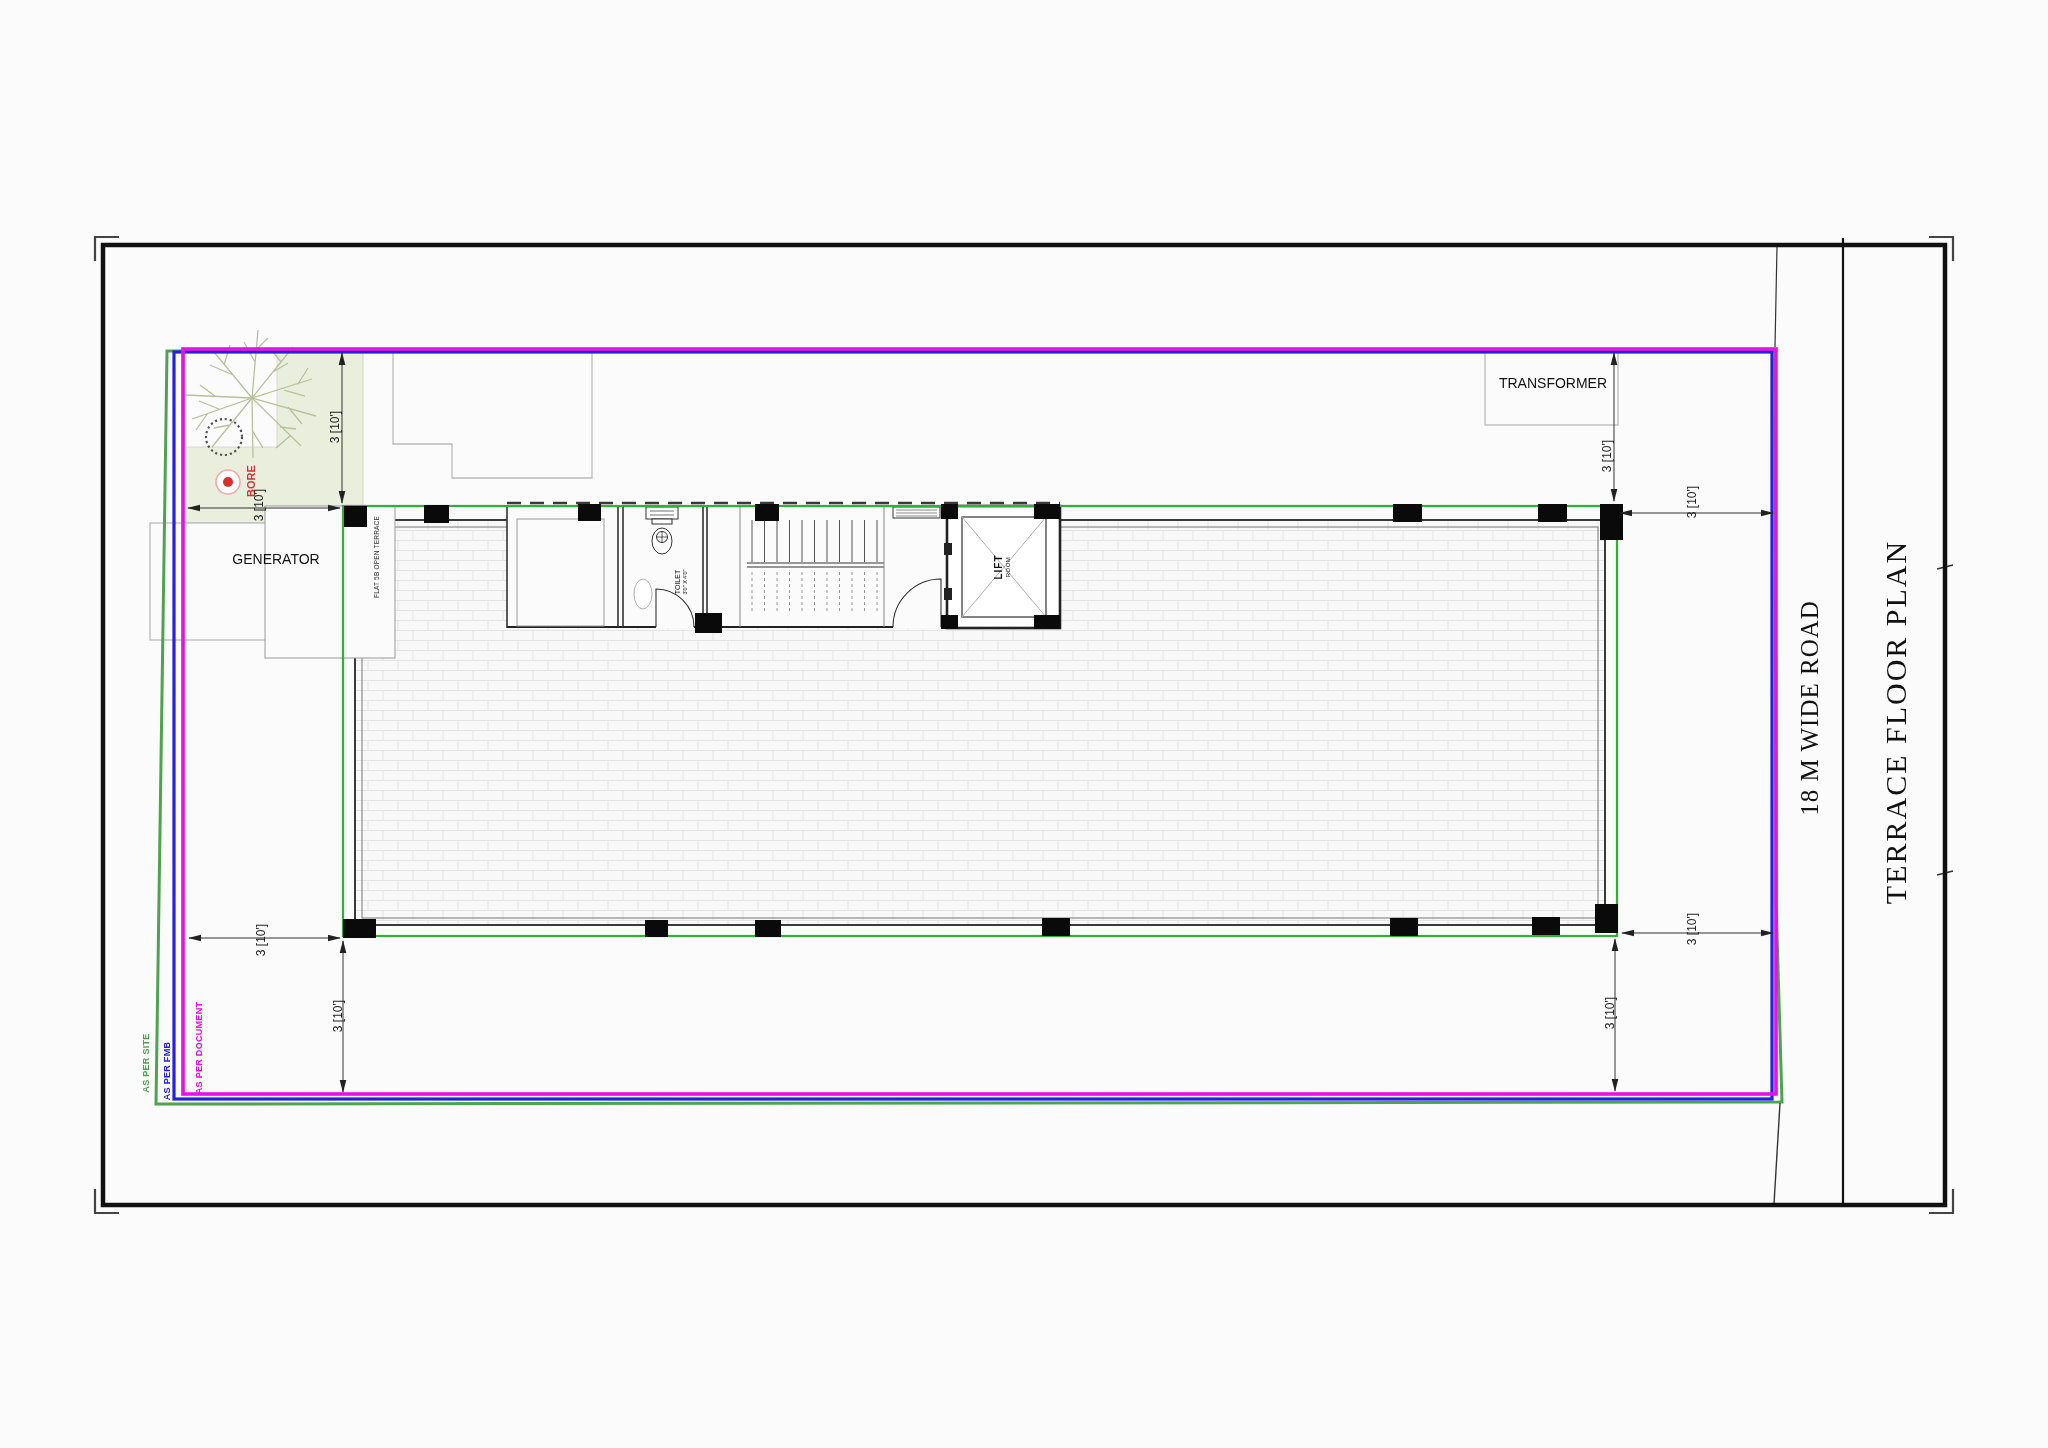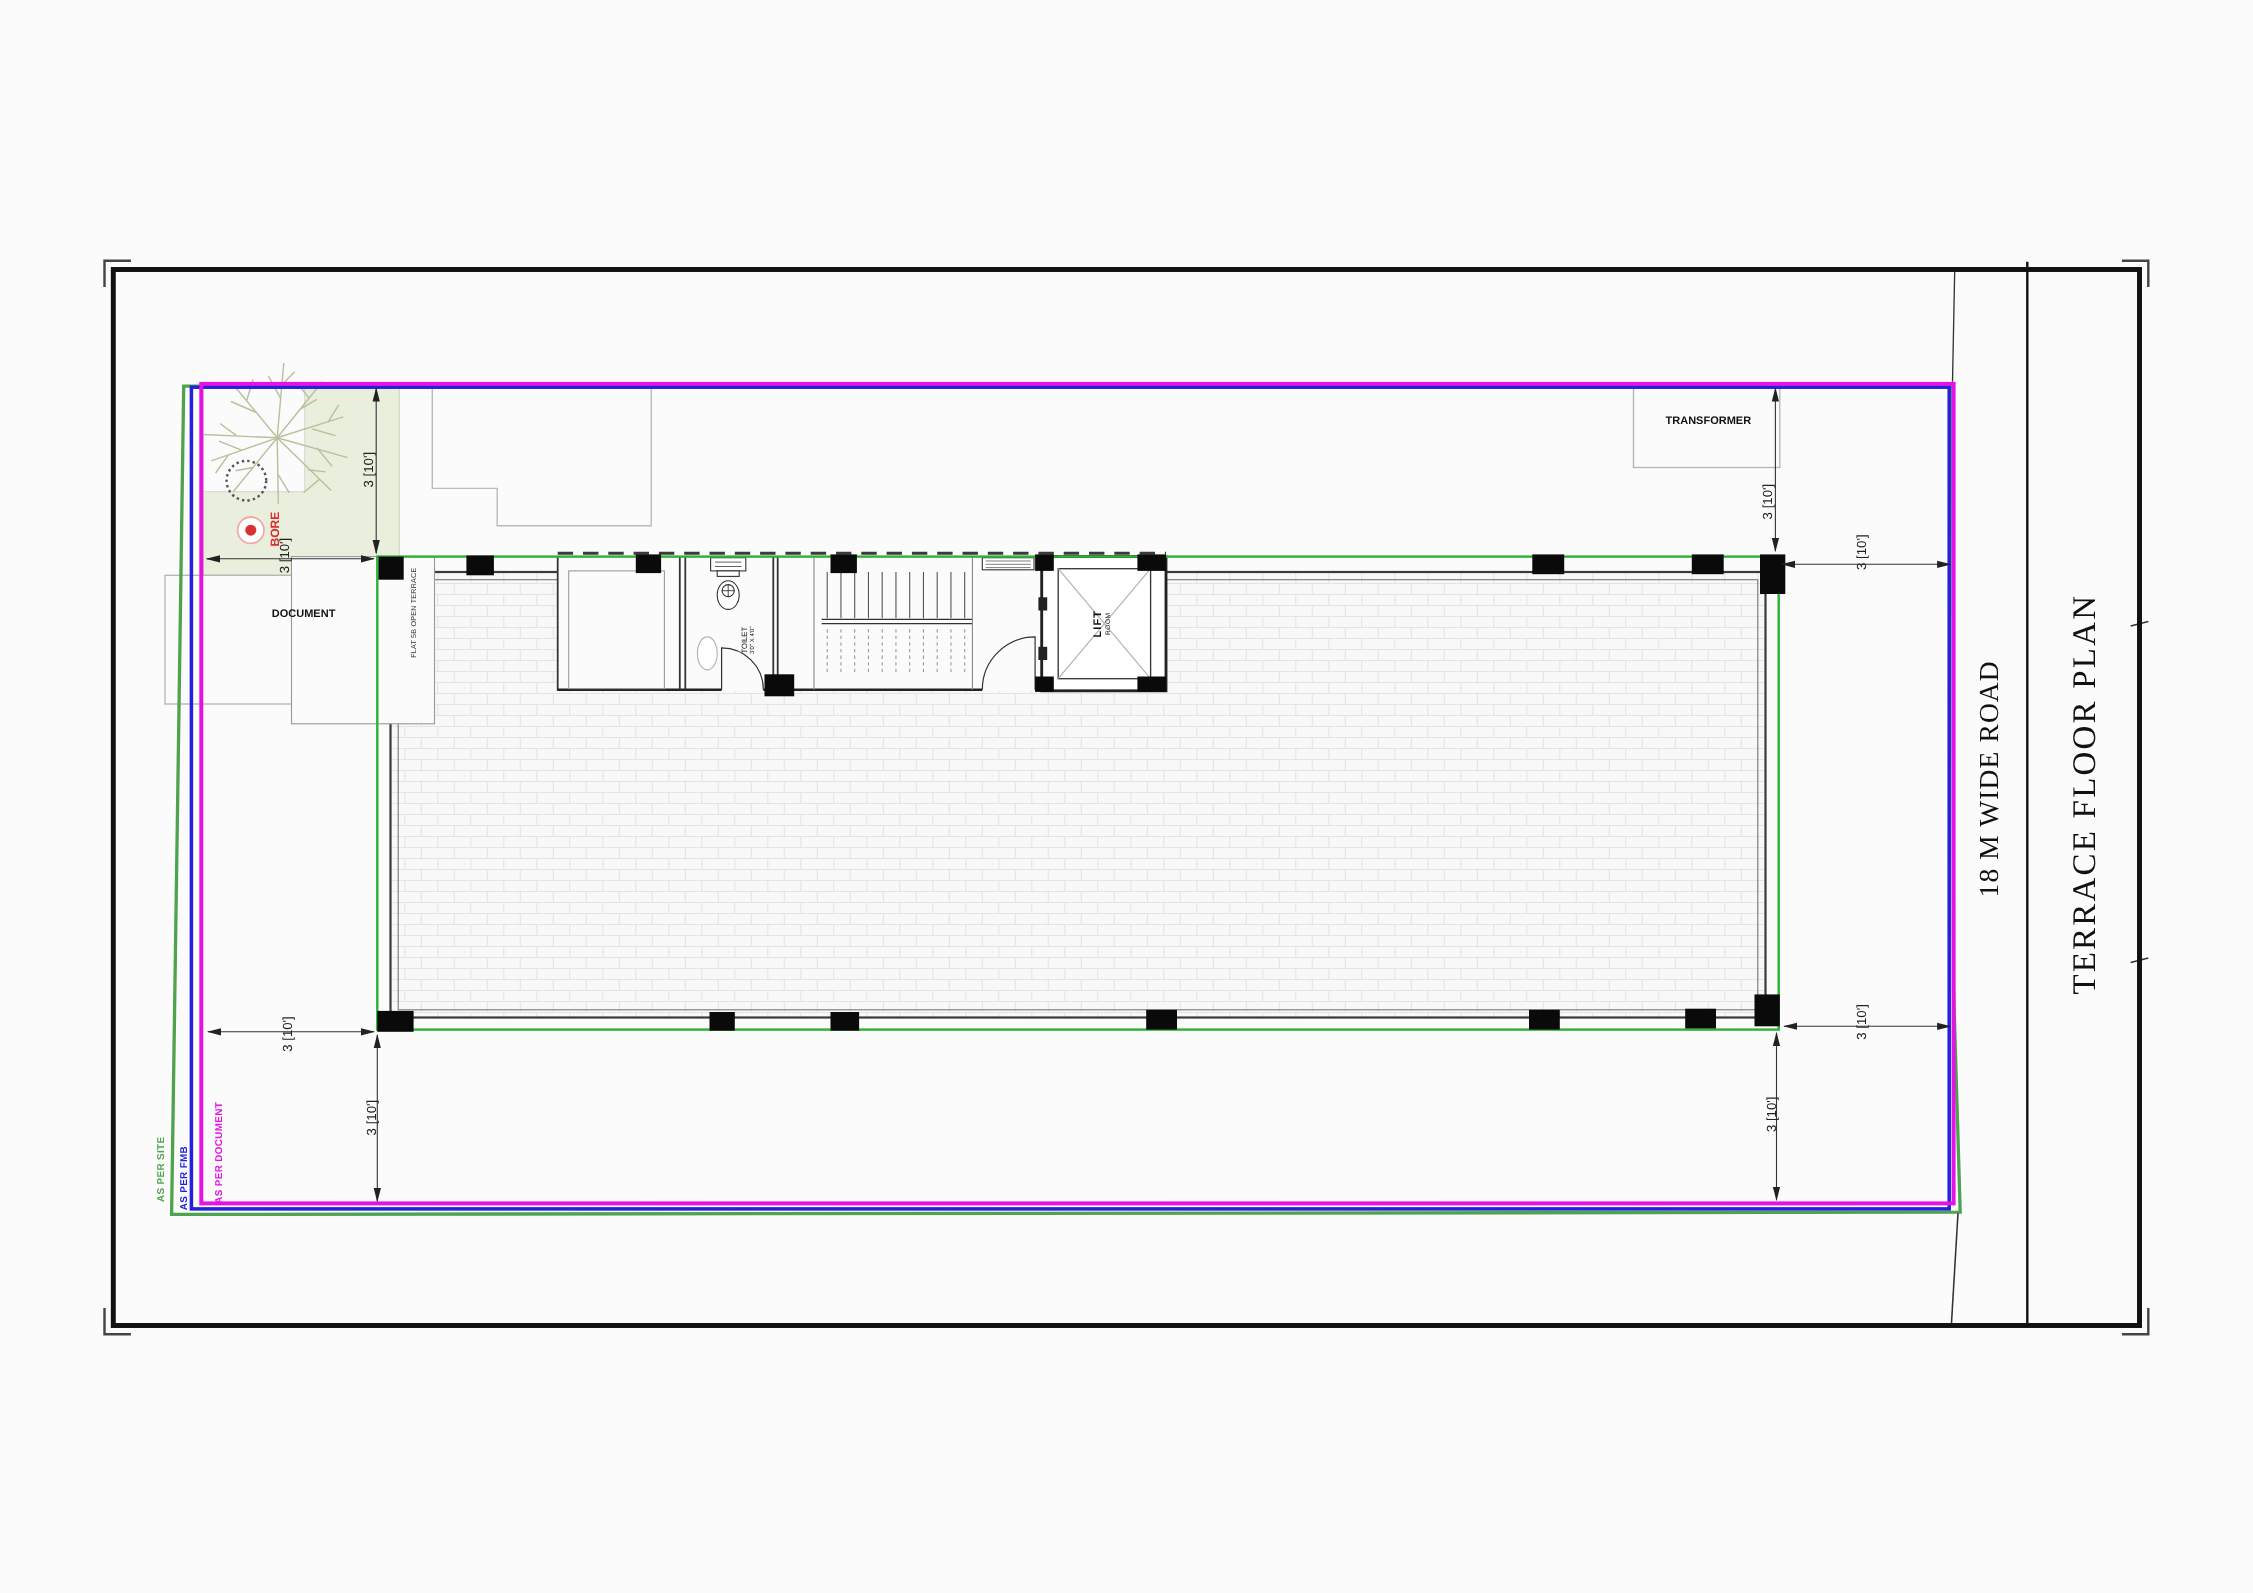--- a/index.html
+++ b/index.html
@@ -4,21 +4,21 @@
 <style>
   html,body{margin:0;padding:0;background:#fbfbfb;}
   .stage{position:relative;width:2048px;height:1448px;background:#fbfbfb;overflow:hidden;
          font-family:"Liberation Sans",sans-serif;}
   svg.plan{position:absolute;left:0;top:0;}
   .lbl{position:absolute;white-space:nowrap;color:#1a1a1a;transform:translate(-50%,-50%);
        text-align:center;line-height:1.15;}
   .rot{transform:translate(-50%,-50%) rotate(-90deg);}
   .serif-title{font-family:"Liberation Serif",serif;font-size:30px;letter-spacing:2px;color:#111;}
   .serif-road{font-family:"Liberation Serif",serif;font-size:25px;letter-spacing:1px;color:#111;}
-  .room-lbl{font-size:10px;font-weight:bold;color:#111;}
+  .room-lbl{font-size:14px;font-weight:normal;color:#111;}
   .dim-lbl{font-size:12px;color:#222;}
   .legend-lbl{font-size:9px;font-weight:bold;letter-spacing:.3px;}
   .tiny-lbl{font-size:6.5px;color:#333;letter-spacing:.2px;}
   .bore-lbl{font-size:11px;font-weight:bold;}
   .lift-main{font-size:10px;font-weight:bold;letter-spacing:1px;color:#111;}
   .lift-sub{font-size:6px;color:#111;letter-spacing:.5px;}
   .toilet-main{font-size:7px;color:#111;}
   .toilet-sub{font-size:5.5px;color:#111;}
 </style>
 </head>
@@ -170,21 +170,21 @@
   <rect x="103" y="245" width="1842" height="960" fill="none" stroke="#111" stroke-width="4.5"></rect>
   <path d="M95,261 V237 H119  M1929,237 H1953 V261  M1953,1189 V1213 H1929  M119,1213 H95 V1189" fill="none" stroke="#444" stroke-width="2.2"></path>
 </svg>
 
 <div class="lbl rot serif-title" style="left:1896px;top:722px">TERRACE FLOOR PLAN</div>
 
 <div class="lbl rot serif-road" style="left:1810px;top:708px">18 M WIDE ROAD</div>
 
 <div class="lbl room-lbl" style="left:1553px;top:383px">TRANSFORMER</div>
 
-<div class="lbl room-lbl" style="left:276px;top:559px">DOCUMENT</div>
+<div class="lbl room-lbl" style="left:276px;top:559px">GENERATOR</div>
 
 <div class="lbl rot bore-lbl" style="left: 251px; top: 481px; color: rgb(217, 48, 48);">BORE</div>
 
 <div class="lbl rot tiny-lbl" style="left:377px;top:557px">FLAT 5B OPEN TERRACE</div>
 
 <div class="lbl rot" style="left:681px;top:582px">
   <div class="toilet-main">TOILET</div>
   <div class="toilet-sub">3'0" X 4'0"</div>
 </div>
 

